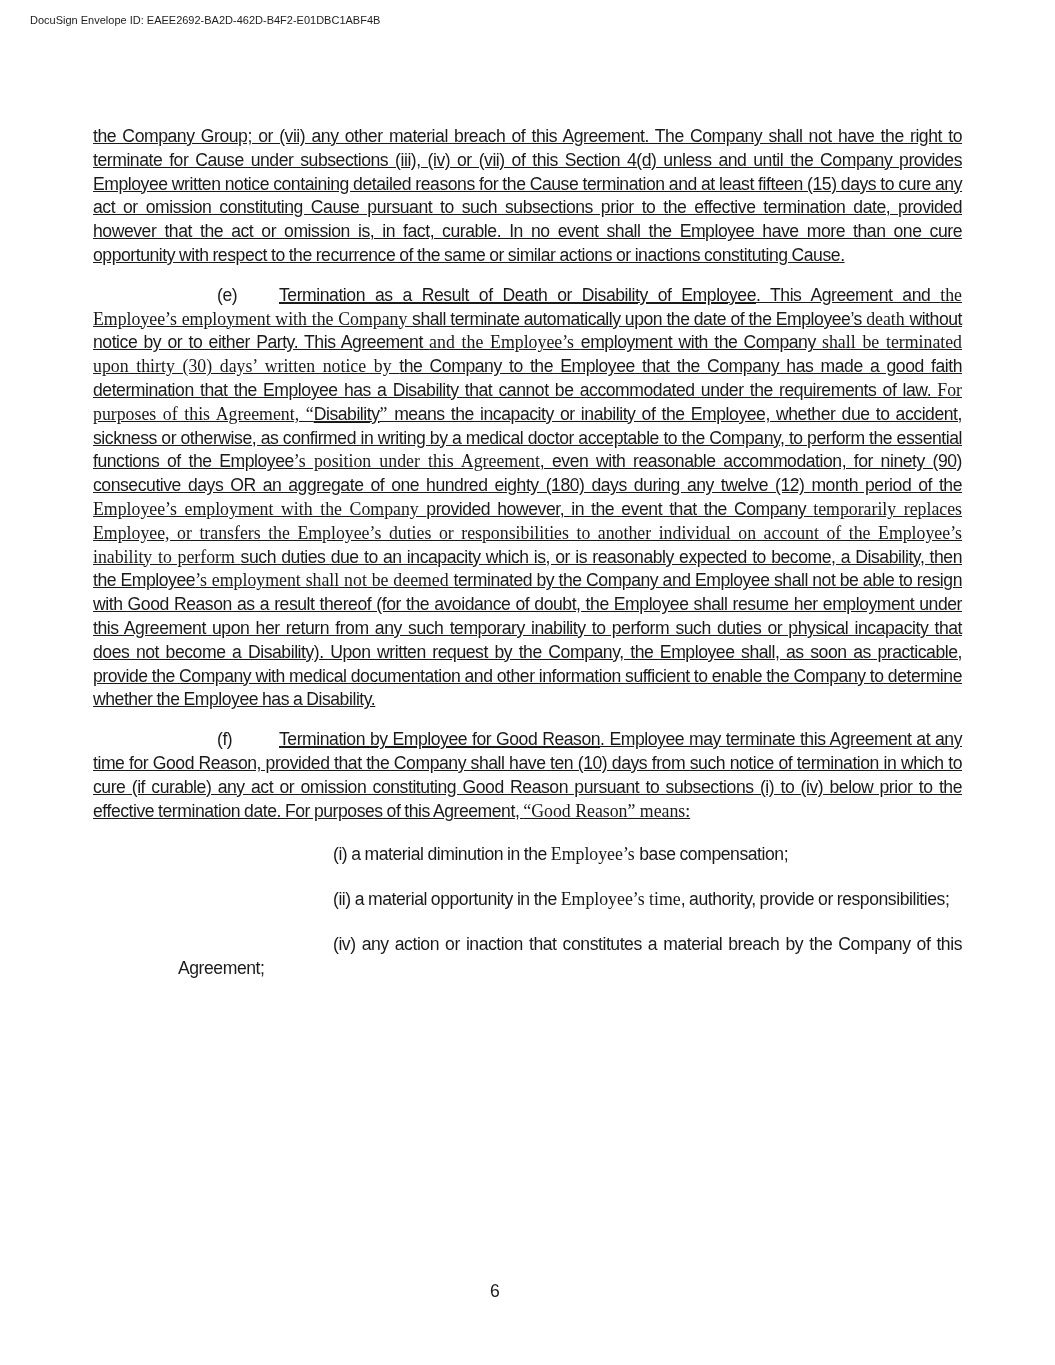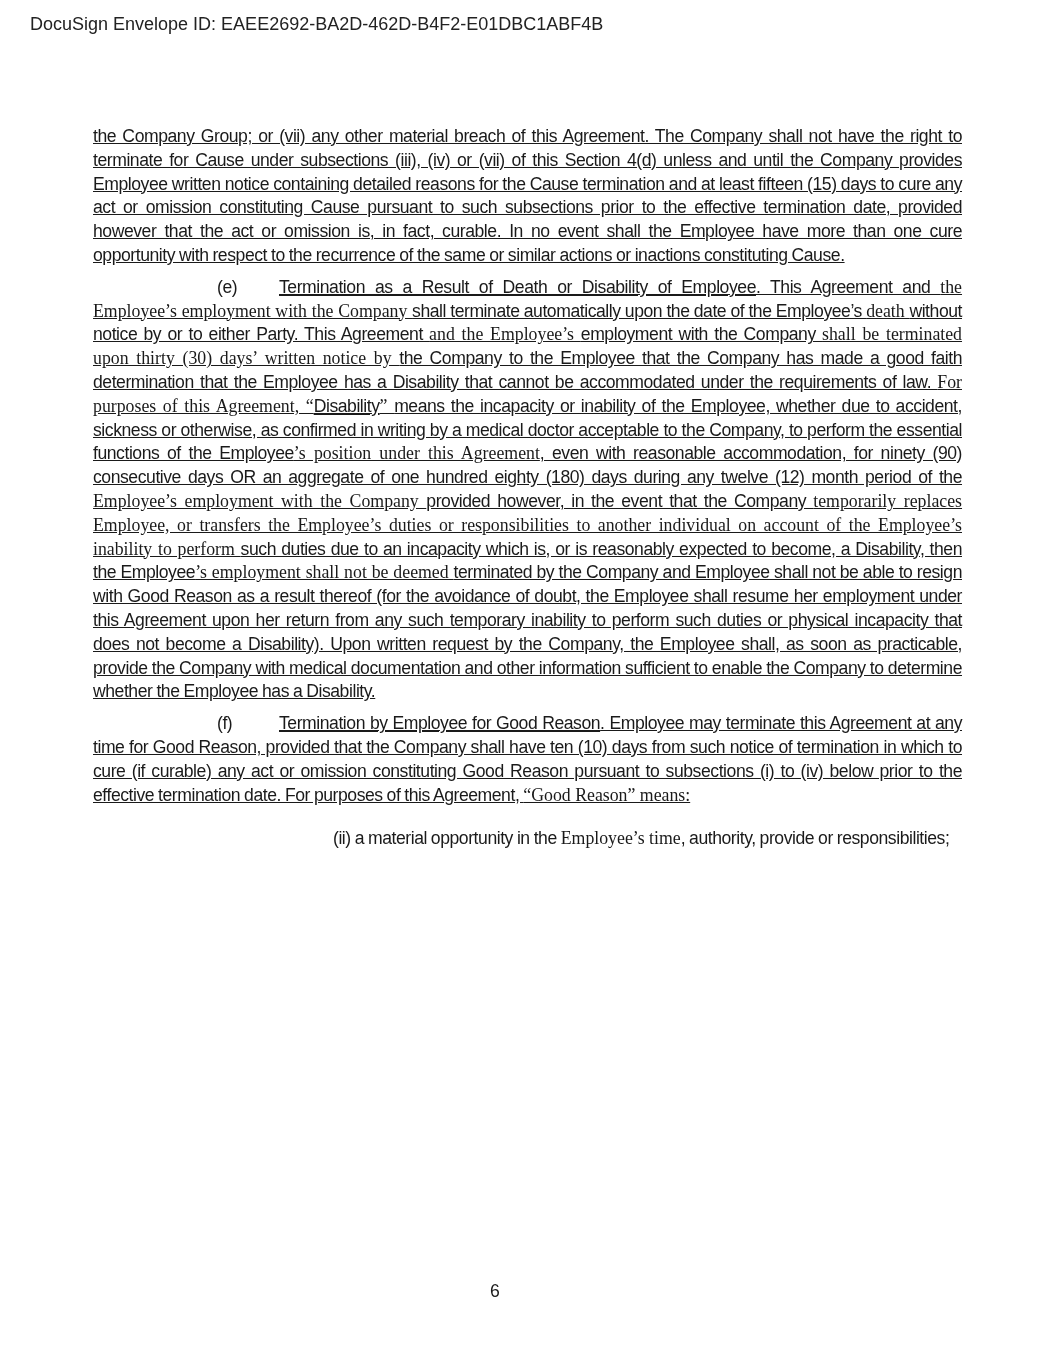--- a/index.html
+++ b/index.html
@@ -1,27 +1,27 @@
 <!DOCTYPE html>
 <html><head>
   <meta charset="utf-8">
   <style>
     html, body { margin: 0; padding: 0; background: #ffffff; }
     body { width: 1055px; height: 1365px; position: relative; overflow: hidden; color: #1a1a1a; }
     .envelope {
       position: absolute; left: 30px; top: 14px;
-      font-family: "Liberation Sans", sans-serif; font-size: 18px; color: #222;
+      font-family: "Liberation Sans", sans-serif; font-size: 11px; color: #222;
     }
     .page {
       position: absolute; left: 93px; top: 125px; width: 869px;
       font-family: "Liberation Sans", sans-serif; font-size: 17.6px; line-height: 23.8px;
       letter-spacing: -0.45px; word-spacing: -0.5px;
     }
     .para { text-align: justify; margin: 0; text-decoration: underline; }
-    .para + .para { margin-top: 8px; }
+    .para + .para { margin-top: 16px; }
     .indent-first { text-indent: 124px; }
     .sub-label { display: inline-block; text-indent: 0; width: 62px; }
     .u { text-decoration: underline; text-underline-offset: 2px; }
     .serif { font-family: "Liberation Serif", serif; letter-spacing: 0; word-spacing: 0; font-size: 17.8px; }
     .items { margin-top: 20px; }
     .item { text-align: justify; margin: 0 0 21px 85px; text-indent: 155px; }
     .page-number {
       position: absolute; left: 0; width: 990px; top: 1281px; text-align: center;
       font-family: "Liberation Sans", sans-serif; font-size: 17.6px;
     }
@@ -37,17 +37,19 @@
 
   <p class="para indent-first">
     <span class="sub-label">(e)</span><span class="u">Termination as a Result of Death or Disability of Employee</span><span>.  This Agreement and </span><span class="serif">the Employee’s employment with the Company </span><span>shall terminate automatically upon the date of the Employee’s </span><span class="serif">death </span><span>without notice by or to either Party. This Agreement </span><span class="serif">and the Employee’s </span><span>employment with the Company </span><span class="serif">shall be terminated upon thirty (30) days’ written notice by </span><span>the Company to the Employee that the Company has made a good faith determination that the Employee has a Disability that cannot be accommodated under the requirements of law.  </span><span class="serif">For purposes of this Agreement, “</span><span class="u">Disability</span><span class="serif">” </span><span>means the incapacity or inability of the Employee, whether due to accident, sickness or otherwise, as confirmed in writing by a medical doctor acceptable to the Company, to perform the essential functions of the Employee</span><span class="serif">’s position under this Agreement</span><span>, even with reasonable accommodation, for ninety (90) consecutive days OR an aggregate of one hundred eighty (180) days during any twelve (12) month period of the </span><span class="serif">Employee’s employment with the Company </span><span>provided however, in the event that the Company </span><span class="serif">temporarily replaces Employee, or transfers the Employee’s duties or responsibilities to another individual on account of the Employee’s inability to perform </span><span>such duties due to an incapacity which is, or is reasonably expected to become, a Disability, then the Employee</span><span class="serif">’s employment shall not be deemed </span><span>terminated by the Company and Employee shall not be able to resign with Good Reason as a result thereof (for the avoidance of doubt, the Employee shall resume her employment under this Agreement upon her return from any such temporary inability to perform such duties or physical incapacity that does not become a Disability).  Upon written request by the Company, the Employee shall, as soon as practicable, provide the Company with medical documentation and other information sufficient to enable the Company to determine whether the Employee has a Disability.</span>
   </p>
 
   <p class="para indent-first">
     <span class="sub-label">(f)</span><span class="u">Termination by Employee for Good Reason</span><span>.  Employee may terminate this Agreement at any time for Good Reason, provided that the Company shall have ten (10) days from such notice of termination in which to cure (if curable) any act or omission constituting Good Reason pursuant to subsections (i) to (iv) below prior to the effective termination date. For purposes of this Agreement, </span><span class="serif">“Good Reason” means:</span>
   </p>
 
   <div class="items">
+    <p class="item"><span>(i) a material diminution in the </span><span class="serif">Employee’s </span><span>base compensation;</span></p>
     <p class="item"><span>(ii) a material opportunity in the </span><span class="serif">Employee’s time</span><span>, authority, provide or responsibilities;</span></p>
+    <p class="item"><span>(iv) any action or inaction that constitutes a material breach by the Company of this Agreement;</span><span class="serif"></span><span></span></p>
   </div>
 </div>
 
 <div class="page-number">6</div>
 
 </body></html>

